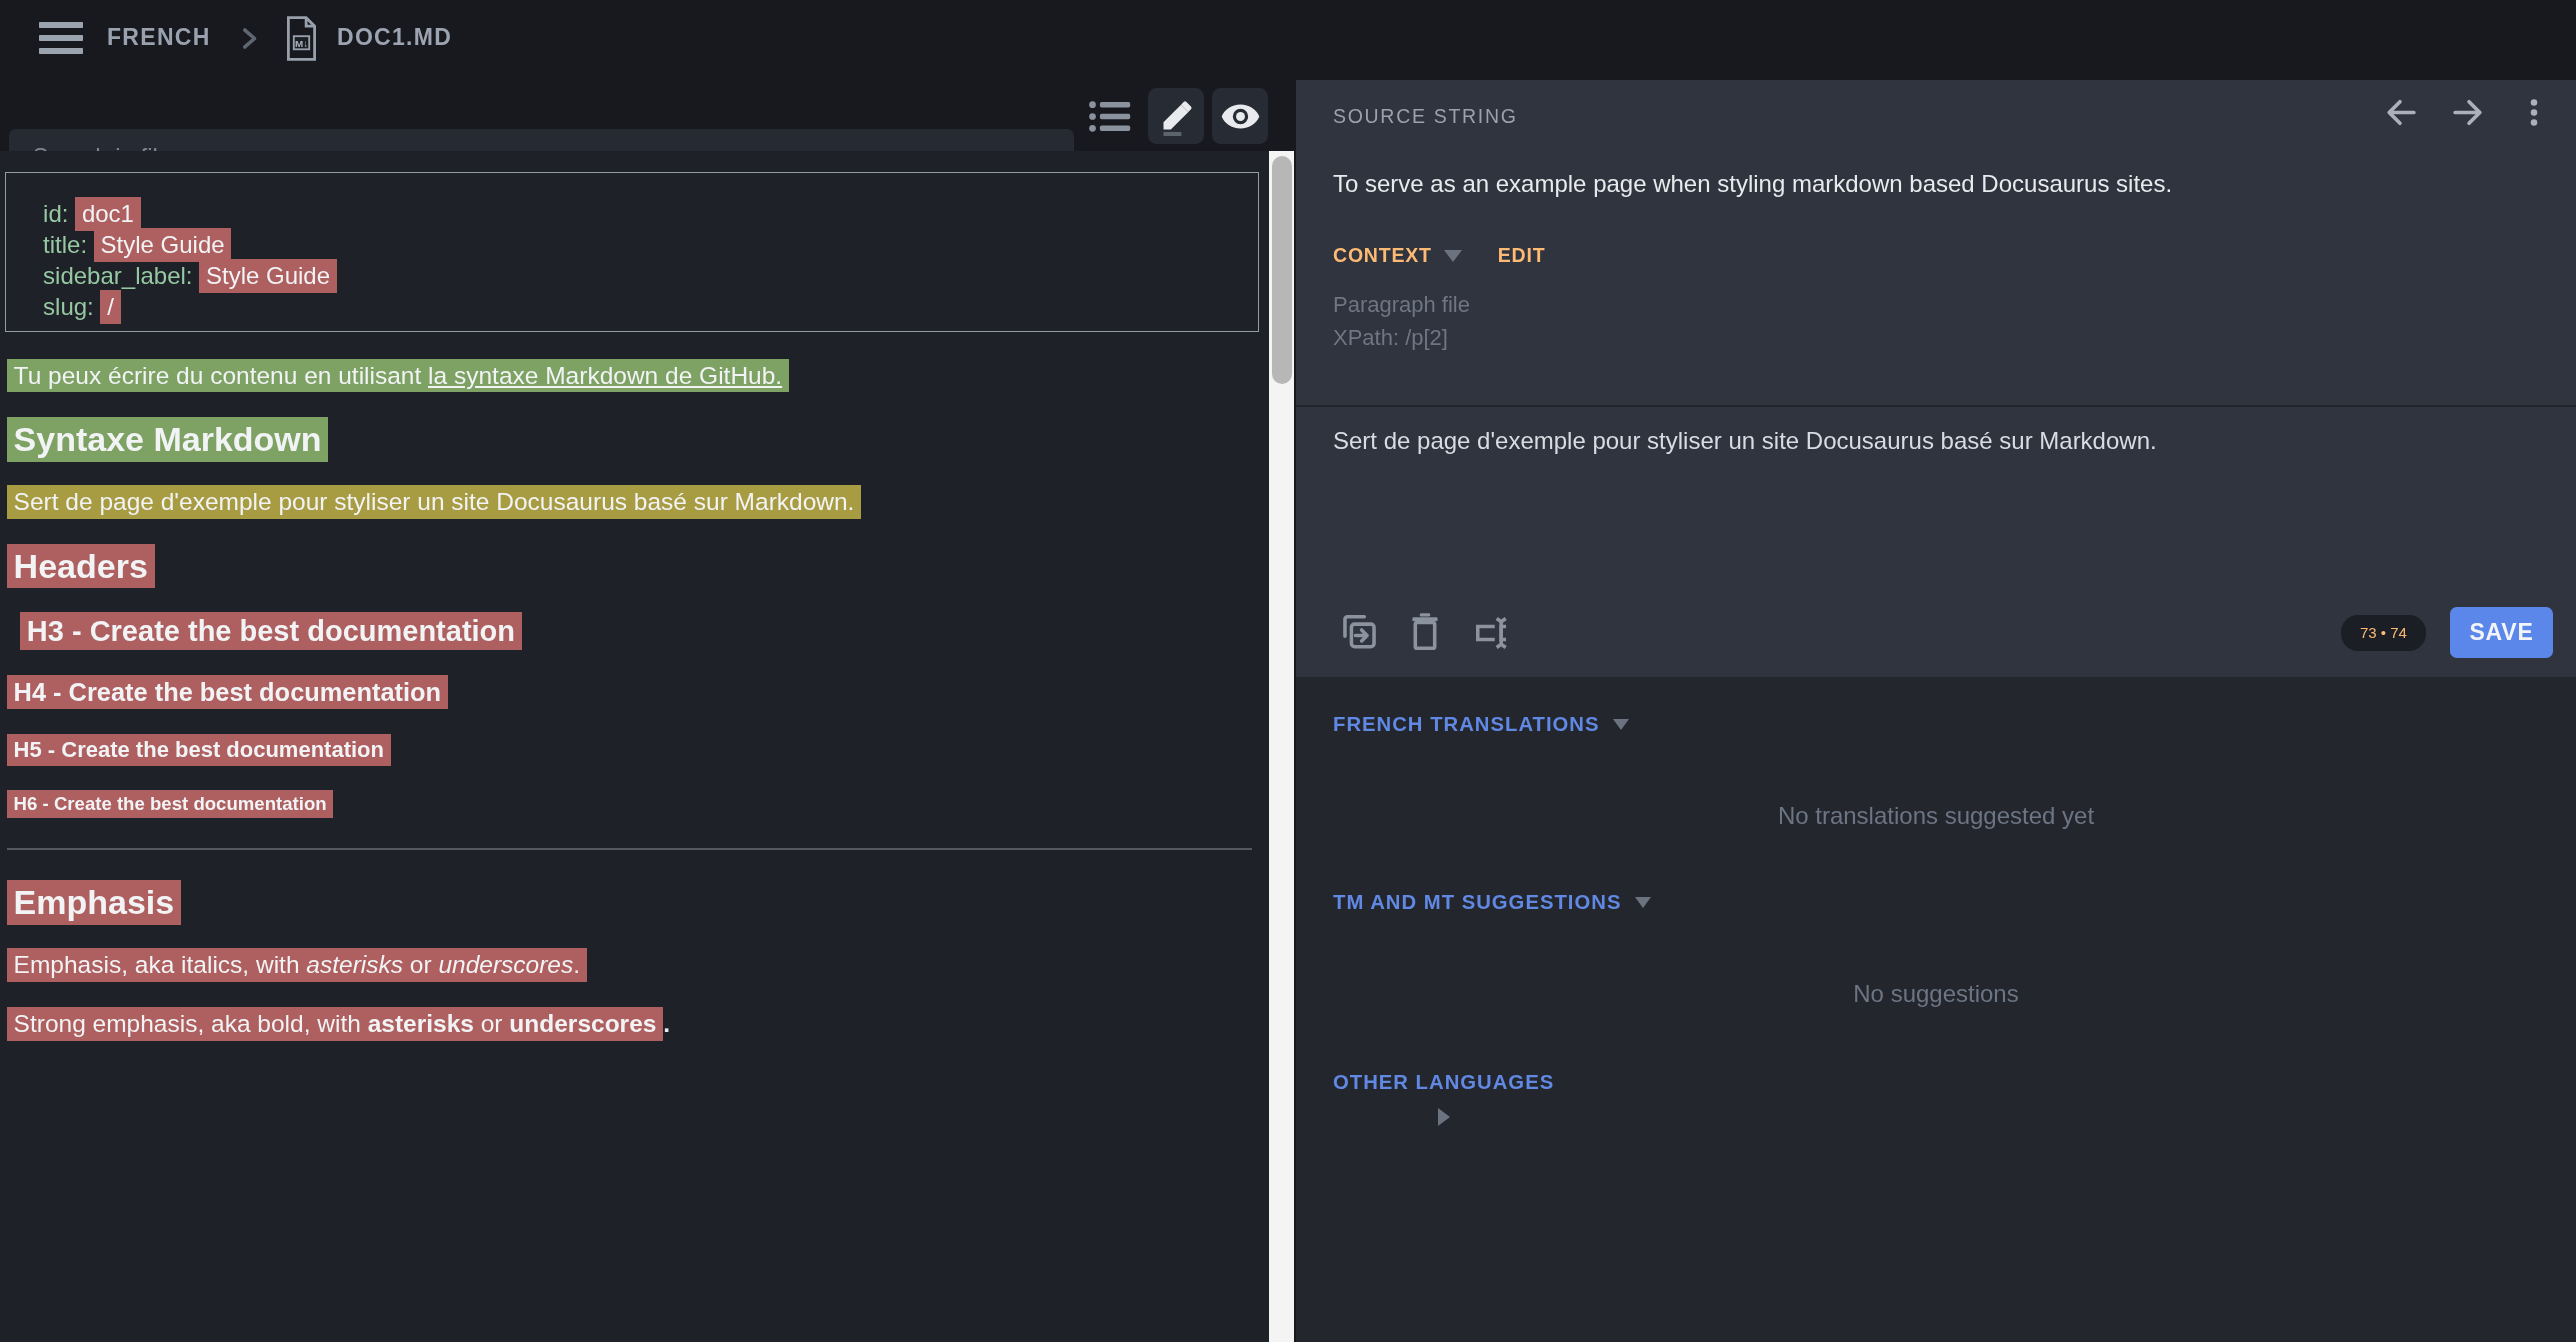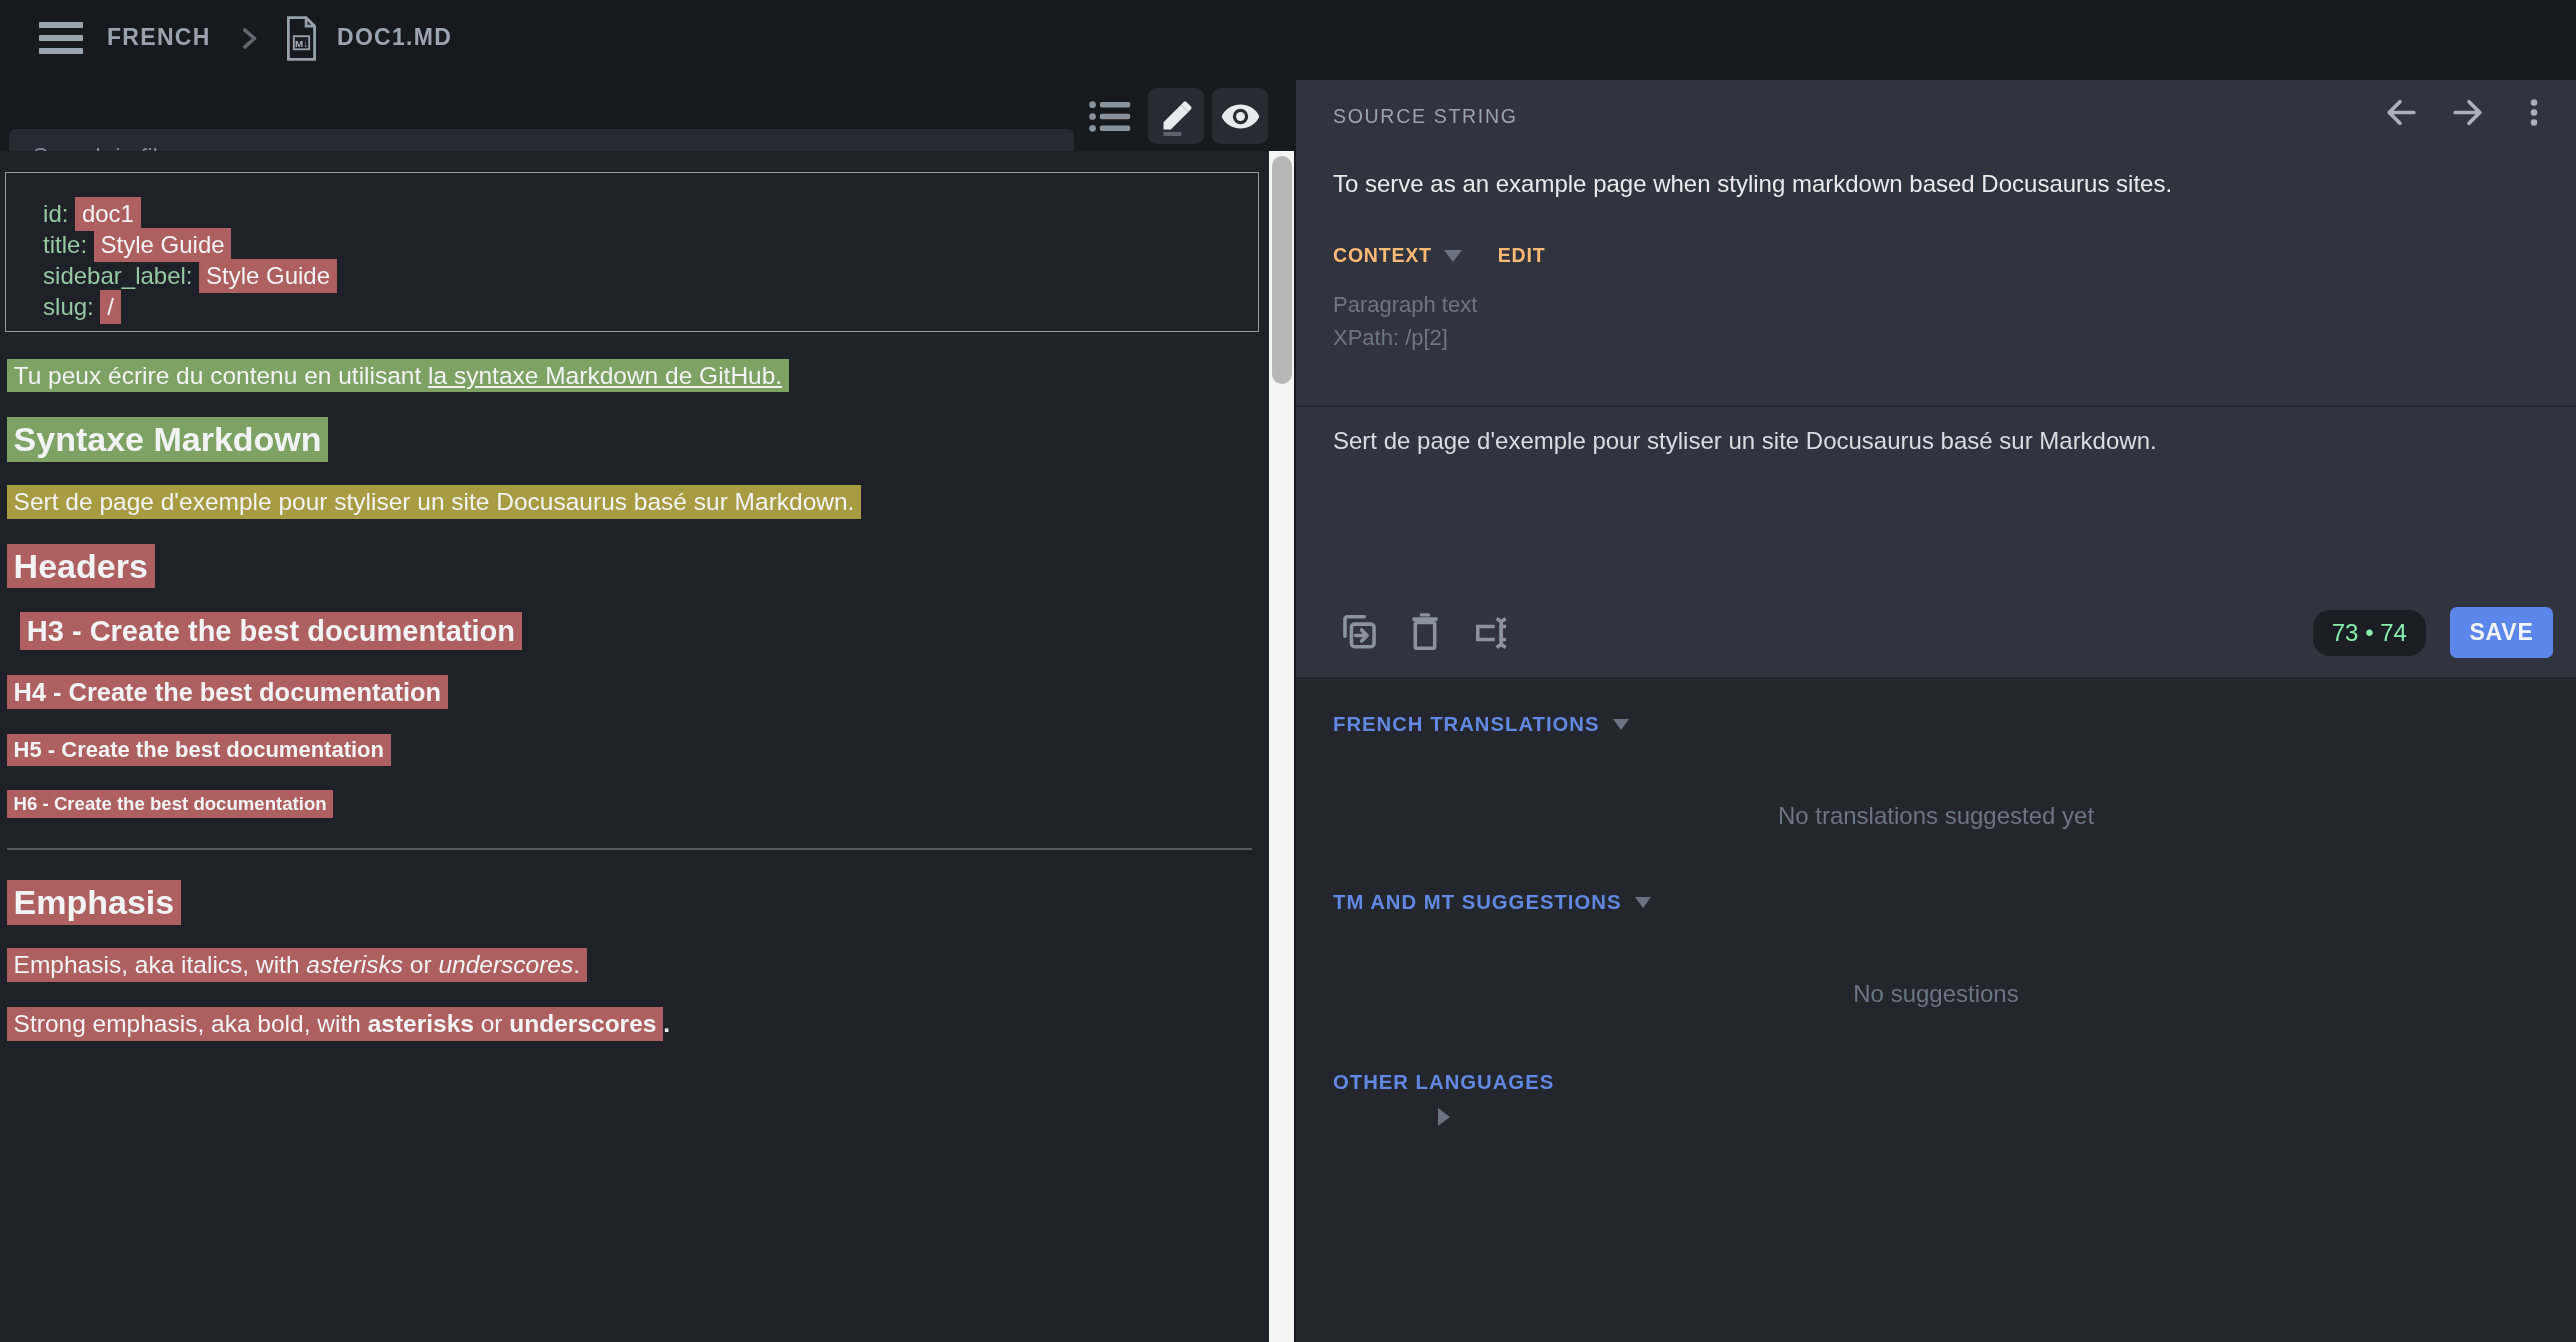--- a/index.html
+++ b/index.html
@@ -76,21 +76,21 @@
   .tri-right { display:inline-block; width:0; height:0; border-top:9.3px solid transparent;
     border-bottom:9.3px solid transparent; border-left:12px solid #6b7280; }
   .ctx-type  { position:absolute; left:37px; top:212px; font-size:22px; color:#6e7684; }
   .ctx-xpath { position:absolute; left:37px; top:245px; font-size:22px; color:#6e7684; }
   .ed-divider { position:absolute; left:0; top:325px; width:100%; height:1.7px; background:#22262c; }
   .translation-text { position:absolute; left:37px; top:347px; font-size:24px; color:#d9dce2; }
   .ed-toolbar { position:absolute; left:0; bottom:18.6px; width:100%; display:flex;
     align-items:center; padding:0 23px 0 41px; }
   .ed-toolbar .icon-btn { width:44px; height:47px; margin-right:22px; }
   .spacer { flex:1; }
-  .char-counter { background:#1b1e24; border-radius:17px; color:#86efac; font-size:24px;
+  .char-counter { background:#1b1e24; border-radius:17px; color:#fdba74; font-size:15px;
     padding:9.3px 18.6px; margin-right:24.5px; }
   .save-btn { background:#5c87ea; border:none; border-radius:6.8px; color:#f2f4f8;
     font-size:23px; font-weight:bold; letter-spacing:0.8px; width:103px; height:51px;
     cursor:pointer; font-family:inherit; }
   .rp-lower { position:absolute; left:0; top:677px; width:100%; height:665px; background:#23262d; }
   .sec-head { position:absolute; left:37px; display:flex; align-items:center; gap:13.5px;
     font-size:20.3px; font-weight:bold; letter-spacing:1px; color:#6189e4; cursor:pointer; }
   .sec-head .tri-down { border-left-width:8.5px; border-right-width:8.5px; border-top-width:11px; }
   .empty-msg { position:absolute; left:0; width:100%; text-align:center; font-size:24px;
     color:#6c7584; }
@@ -213,21 +213,21 @@
         </div>
       </div>
 
       <div class="source-text">To serve as an example page when styling markdown based Docusaurus sites.</div>
 
       <div class="context-row">
         <span class="ctx">CONTEXT</span>
         <span class="tri-down"></span>
         <span class="edit">EDIT</span>
       </div>
-      <div class="ctx-type">Paragraph text</div>
+      <div class="ctx-type">Paragraph file</div>
       <div class="ctx-xpath">XPath: /p[2]</div>
 
       <div class="ed-divider"></div>
 
       <div class="translation-text">Sert de page d'exemple pour styliser un site Docusaurus basé sur Markdown.</div>
 
       <div class="ed-toolbar">
         <div class="icon-btn">
           <span>
             <svg width="39" height="42" viewBox="0 0 24 26">

